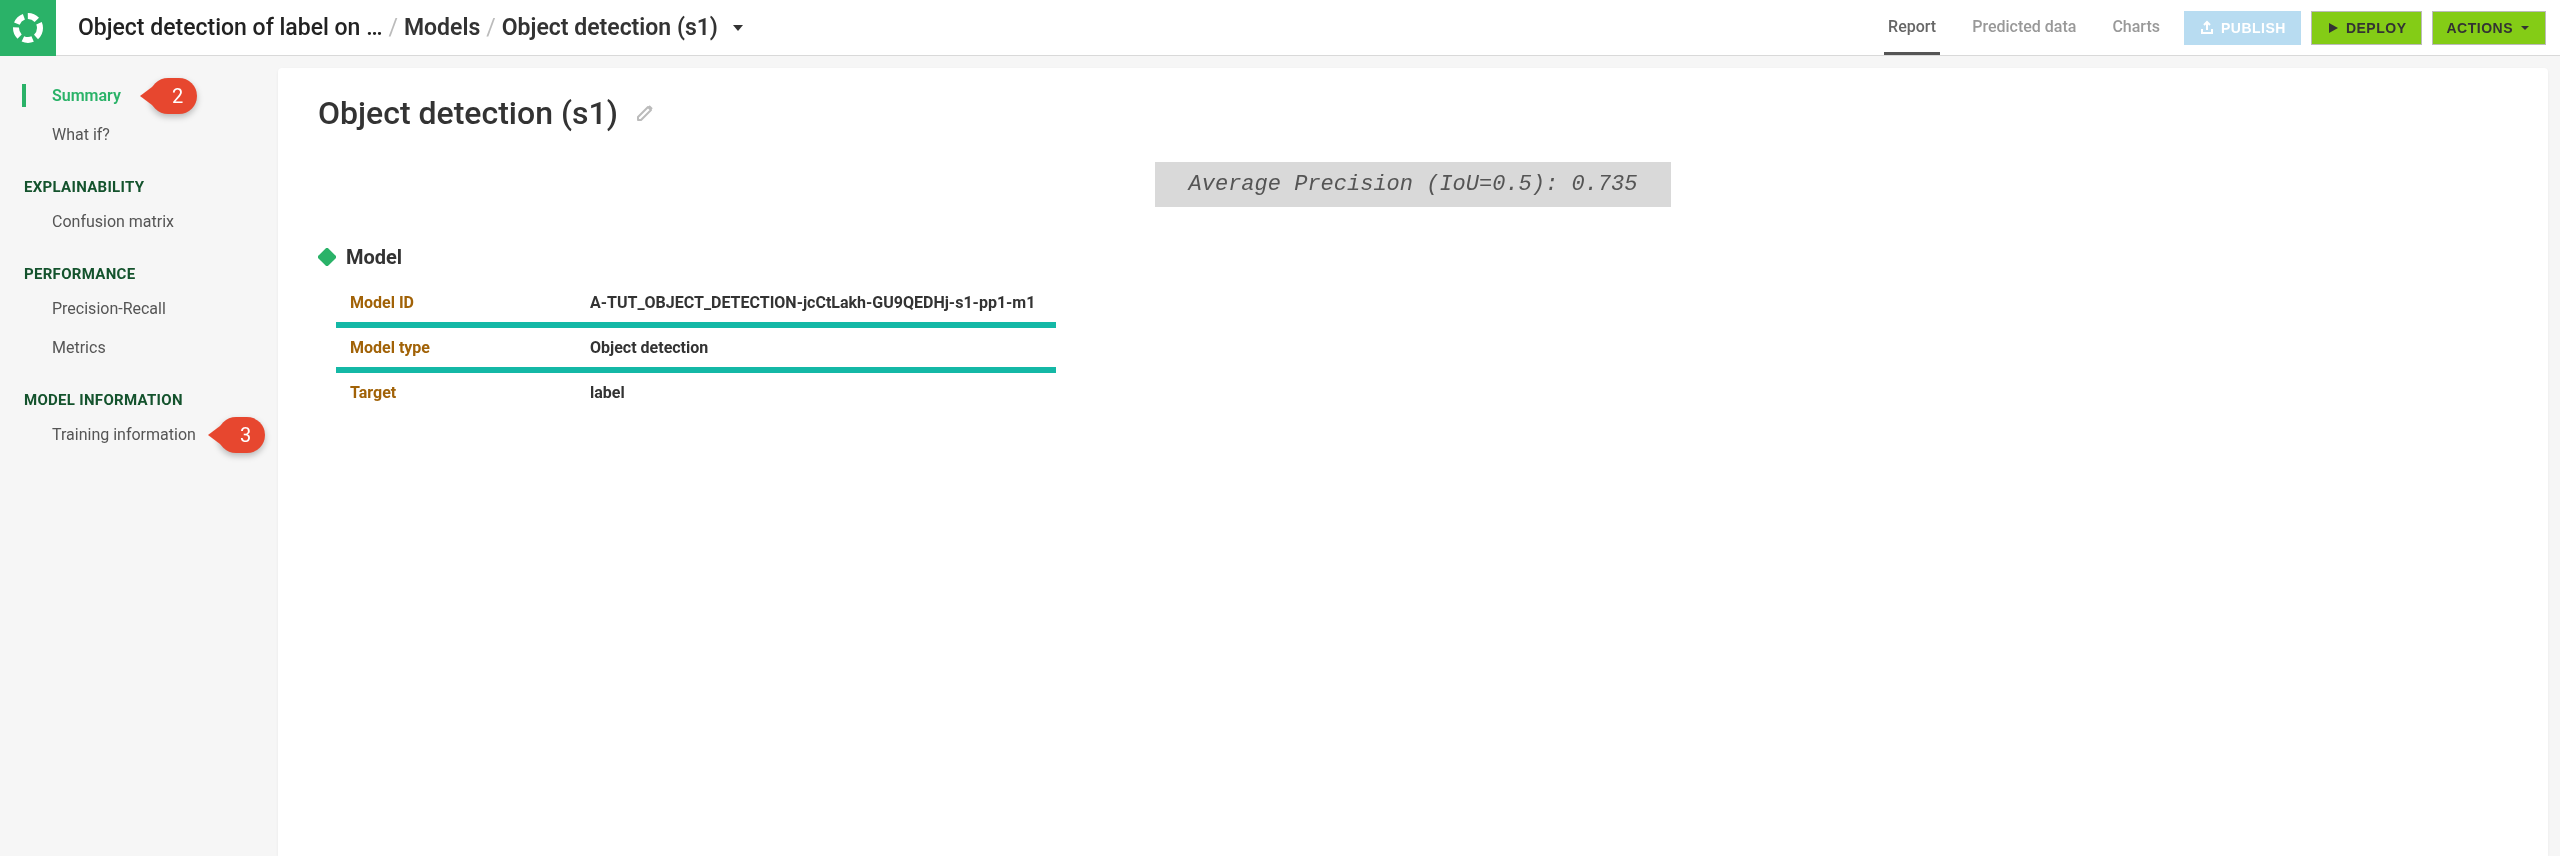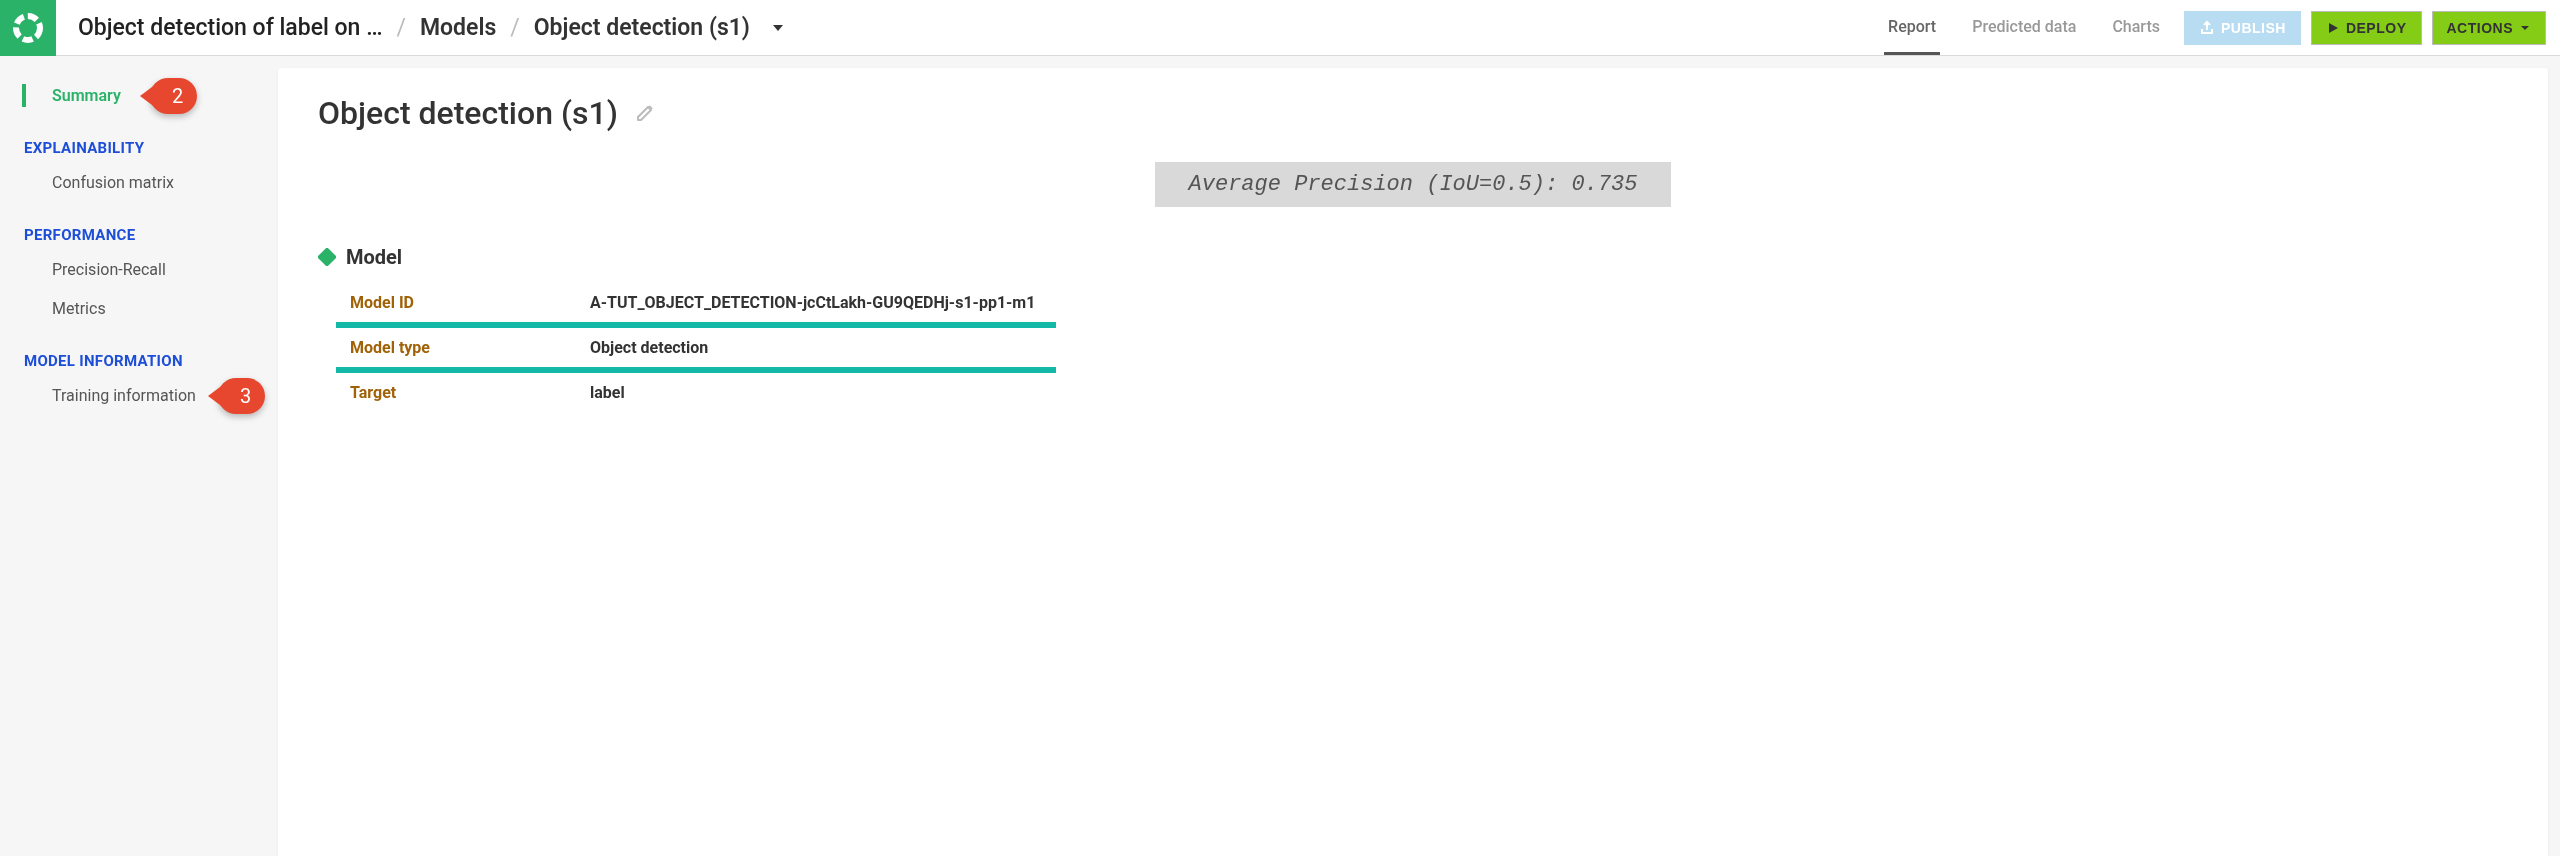--- a/index.html
+++ b/index.html
@@ -23,21 +23,21 @@
     height: 56px;
     background: #2ab268;
     display: flex;
     align-items: center;
     justify-content: center;
     flex-shrink: 0;
   }
   .breadcrumb {
     display: flex;
     align-items: center;
-    gap: 14px;
+    gap: 6px;
     margin-left: 22px;
     font-size: 23px;
     font-weight: 600;
     color: #333;
     flex: 1;
     min-width: 0;
   }
   .breadcrumb .sep { color: #bbb; font-weight: 400; }
   .breadcrumb .crumb { white-space: nowrap; }
   .breadcrumb .crumb.root { font-weight: 500; color:#222;}
@@ -102,21 +102,21 @@
   }
   .side-item.active::before {
     content:"";
     position:absolute;
     left:22px; top:8px; bottom:8px;
     width:4px; background:#2ab268;
   }
   .side-header {
     font-size: 15px;
     font-weight: 700;
-    color: #1d4ed8;
+    color: #14532d;
     letter-spacing: 0.3px;
     padding: 24px 0 6px 24px;
     text-transform: uppercase;
   }
   
   .pin {
     position: absolute;
     display: flex;
     align-items: center;
     justify-content: center;
@@ -229,20 +229,23 @@
         </svg>
     </button>
   </div>
 </div>
 
 <div class="body-wrap">
   <div class="sidebar">
     <div class="side-item active" style="position:relative">
       <span>Summary</span>
       <span class="pin" style="left:150px; top:2px;">2</span>
+    </div>
+    <div class="side-item">
+      <span>What if?</span>
     </div>
 
     <div class="side-header">EXPLAINABILITY</div>
     <div class="side-item">
       <span>Confusion matrix</span>
     </div>
 
     <div class="side-header">PERFORMANCE</div>
     <div class="side-item">
       <span>Precision-Recall</span>

